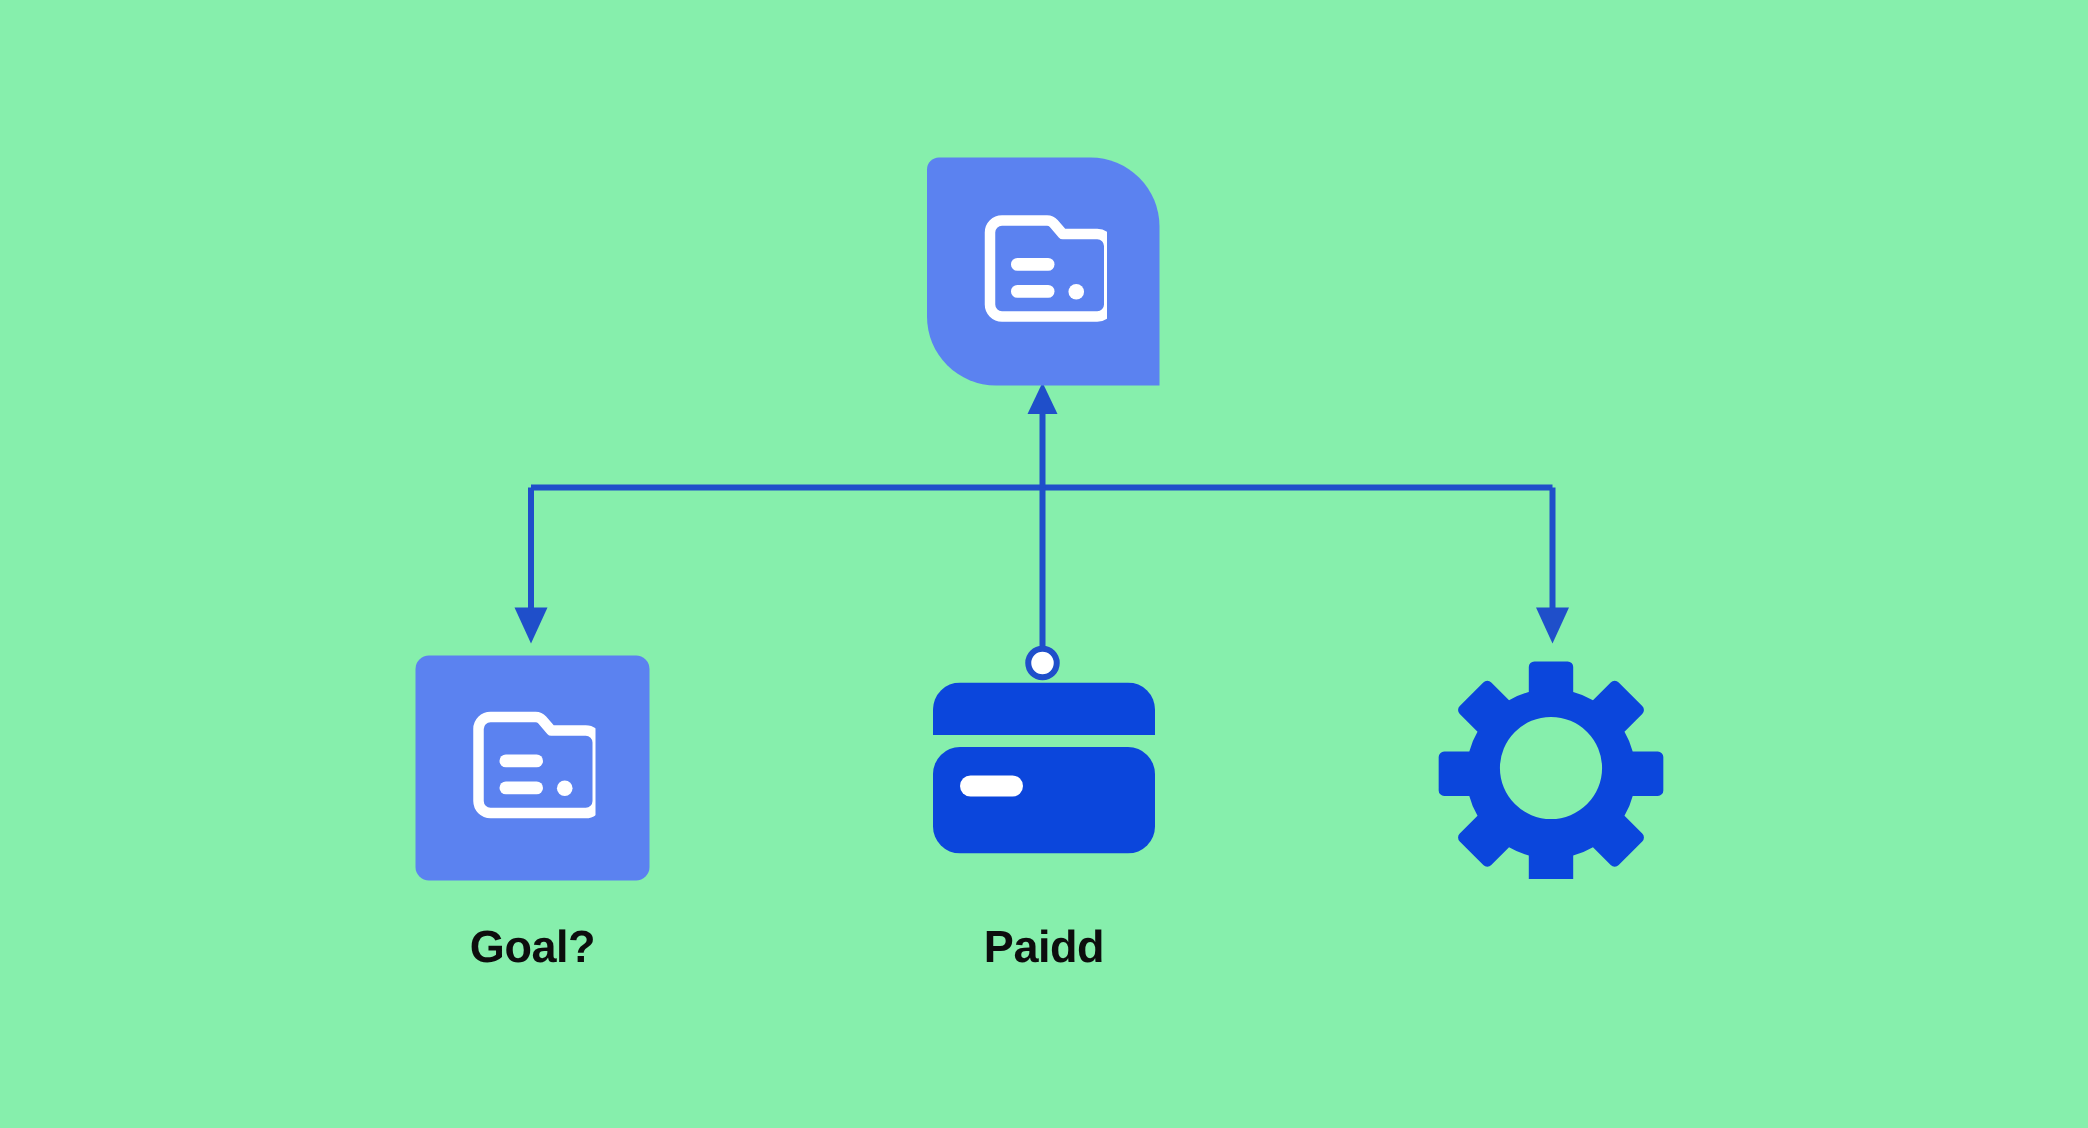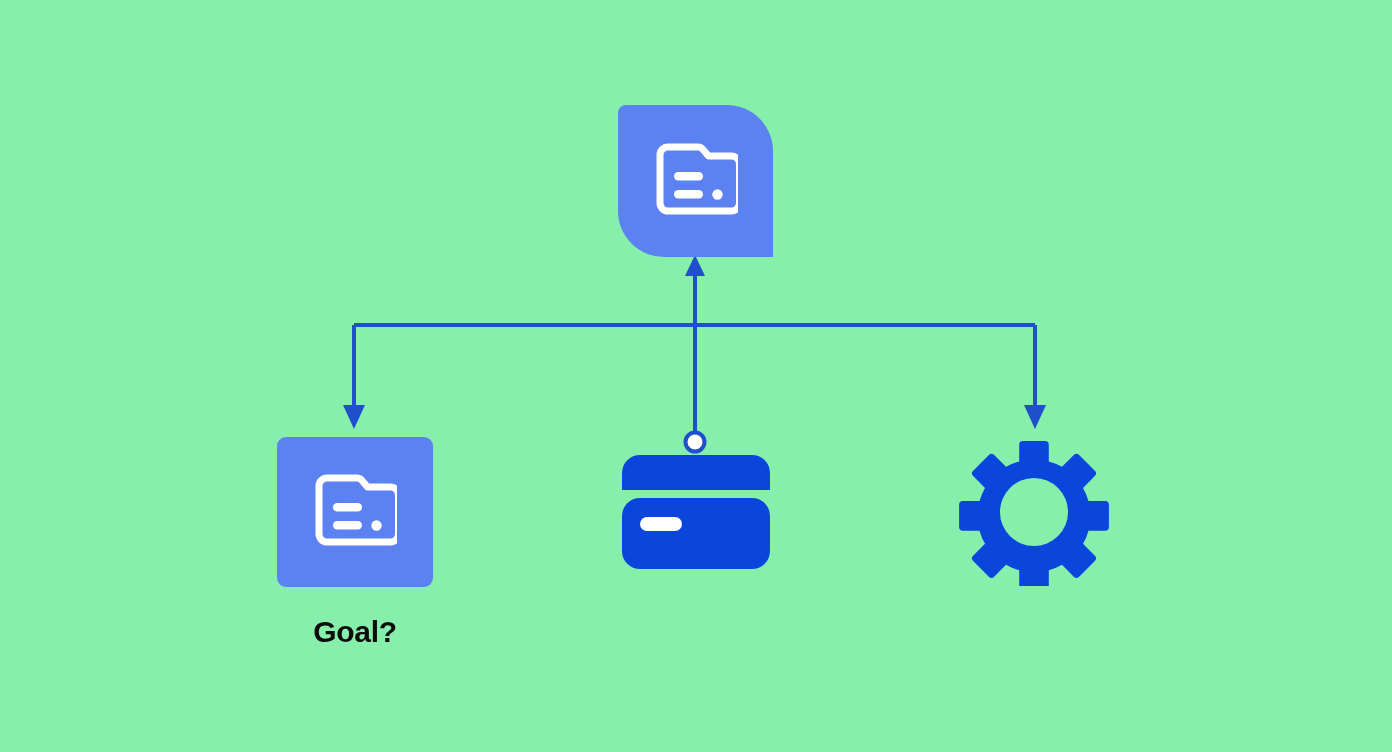--- a/index.html
+++ b/index.html
@@ -148,20 +148,21 @@
 
   <div class="node" id="node-paid">
     <span>
       <svg class="icon-svg" width="148" height="114" viewBox="0 0 148 114" xmlns="http://www.w3.org/2000/svg">
         <path d="M0 18 a18 18 0 0 1 18 -18 h112 a18 18 0 0 1 18 18 v17 h-148 z" fill="#0b46dc"></path>
         <rect x="0" y="43" width="148" height="71" rx="18" fill="#0b46dc"></rect>
         <rect x="18" y="62" width="42" height="14" rx="7" fill="#ffffff"></rect>
       </svg>
     </span>
   </div>
+  <div class="node-label" id="label-paid">Paidd</div>
 
   <div class="node" id="node-custom">
     <span>
       <svg class="icon-svg" width="152" height="148" viewBox="0 0 100 100" xmlns="http://www.w3.org/2000/svg">
         <path fill="#0b46dc" fill-rule="evenodd" d="
           M42.5 2 h15 a2.5 2.5 0 0 1 2.5 2.5 v11.3
           a35 35 0 0 1 8.9 3.7 l8 -8 a2.5 2.5 0 0 1 3.6 0 l10.6 10.6 a2.5 2.5 0 0 1 0 3.6 l-8 8
           a35 35 0 0 1 3.7 8.9 h11.3 a2.5 2.5 0 0 1 2.5 2.5 v15 a2.5 2.5 0 0 1 -2.5 2.5 h-11.3
           a35 35 0 0 1 -3.7 8.9 l8 8 a2.5 2.5 0 0 1 0 3.6 l-10.6 10.6 a2.5 2.5 0 0 1 -3.6 0 l-8 -8
           a35 35 0 0 1 -8.9 3.7 v11.3 a2.5 2.5 0 0 1 -2.5 2.5 h-15 a2.5 2.5 0 0 1 -2.5 -2.5 v-11.3

